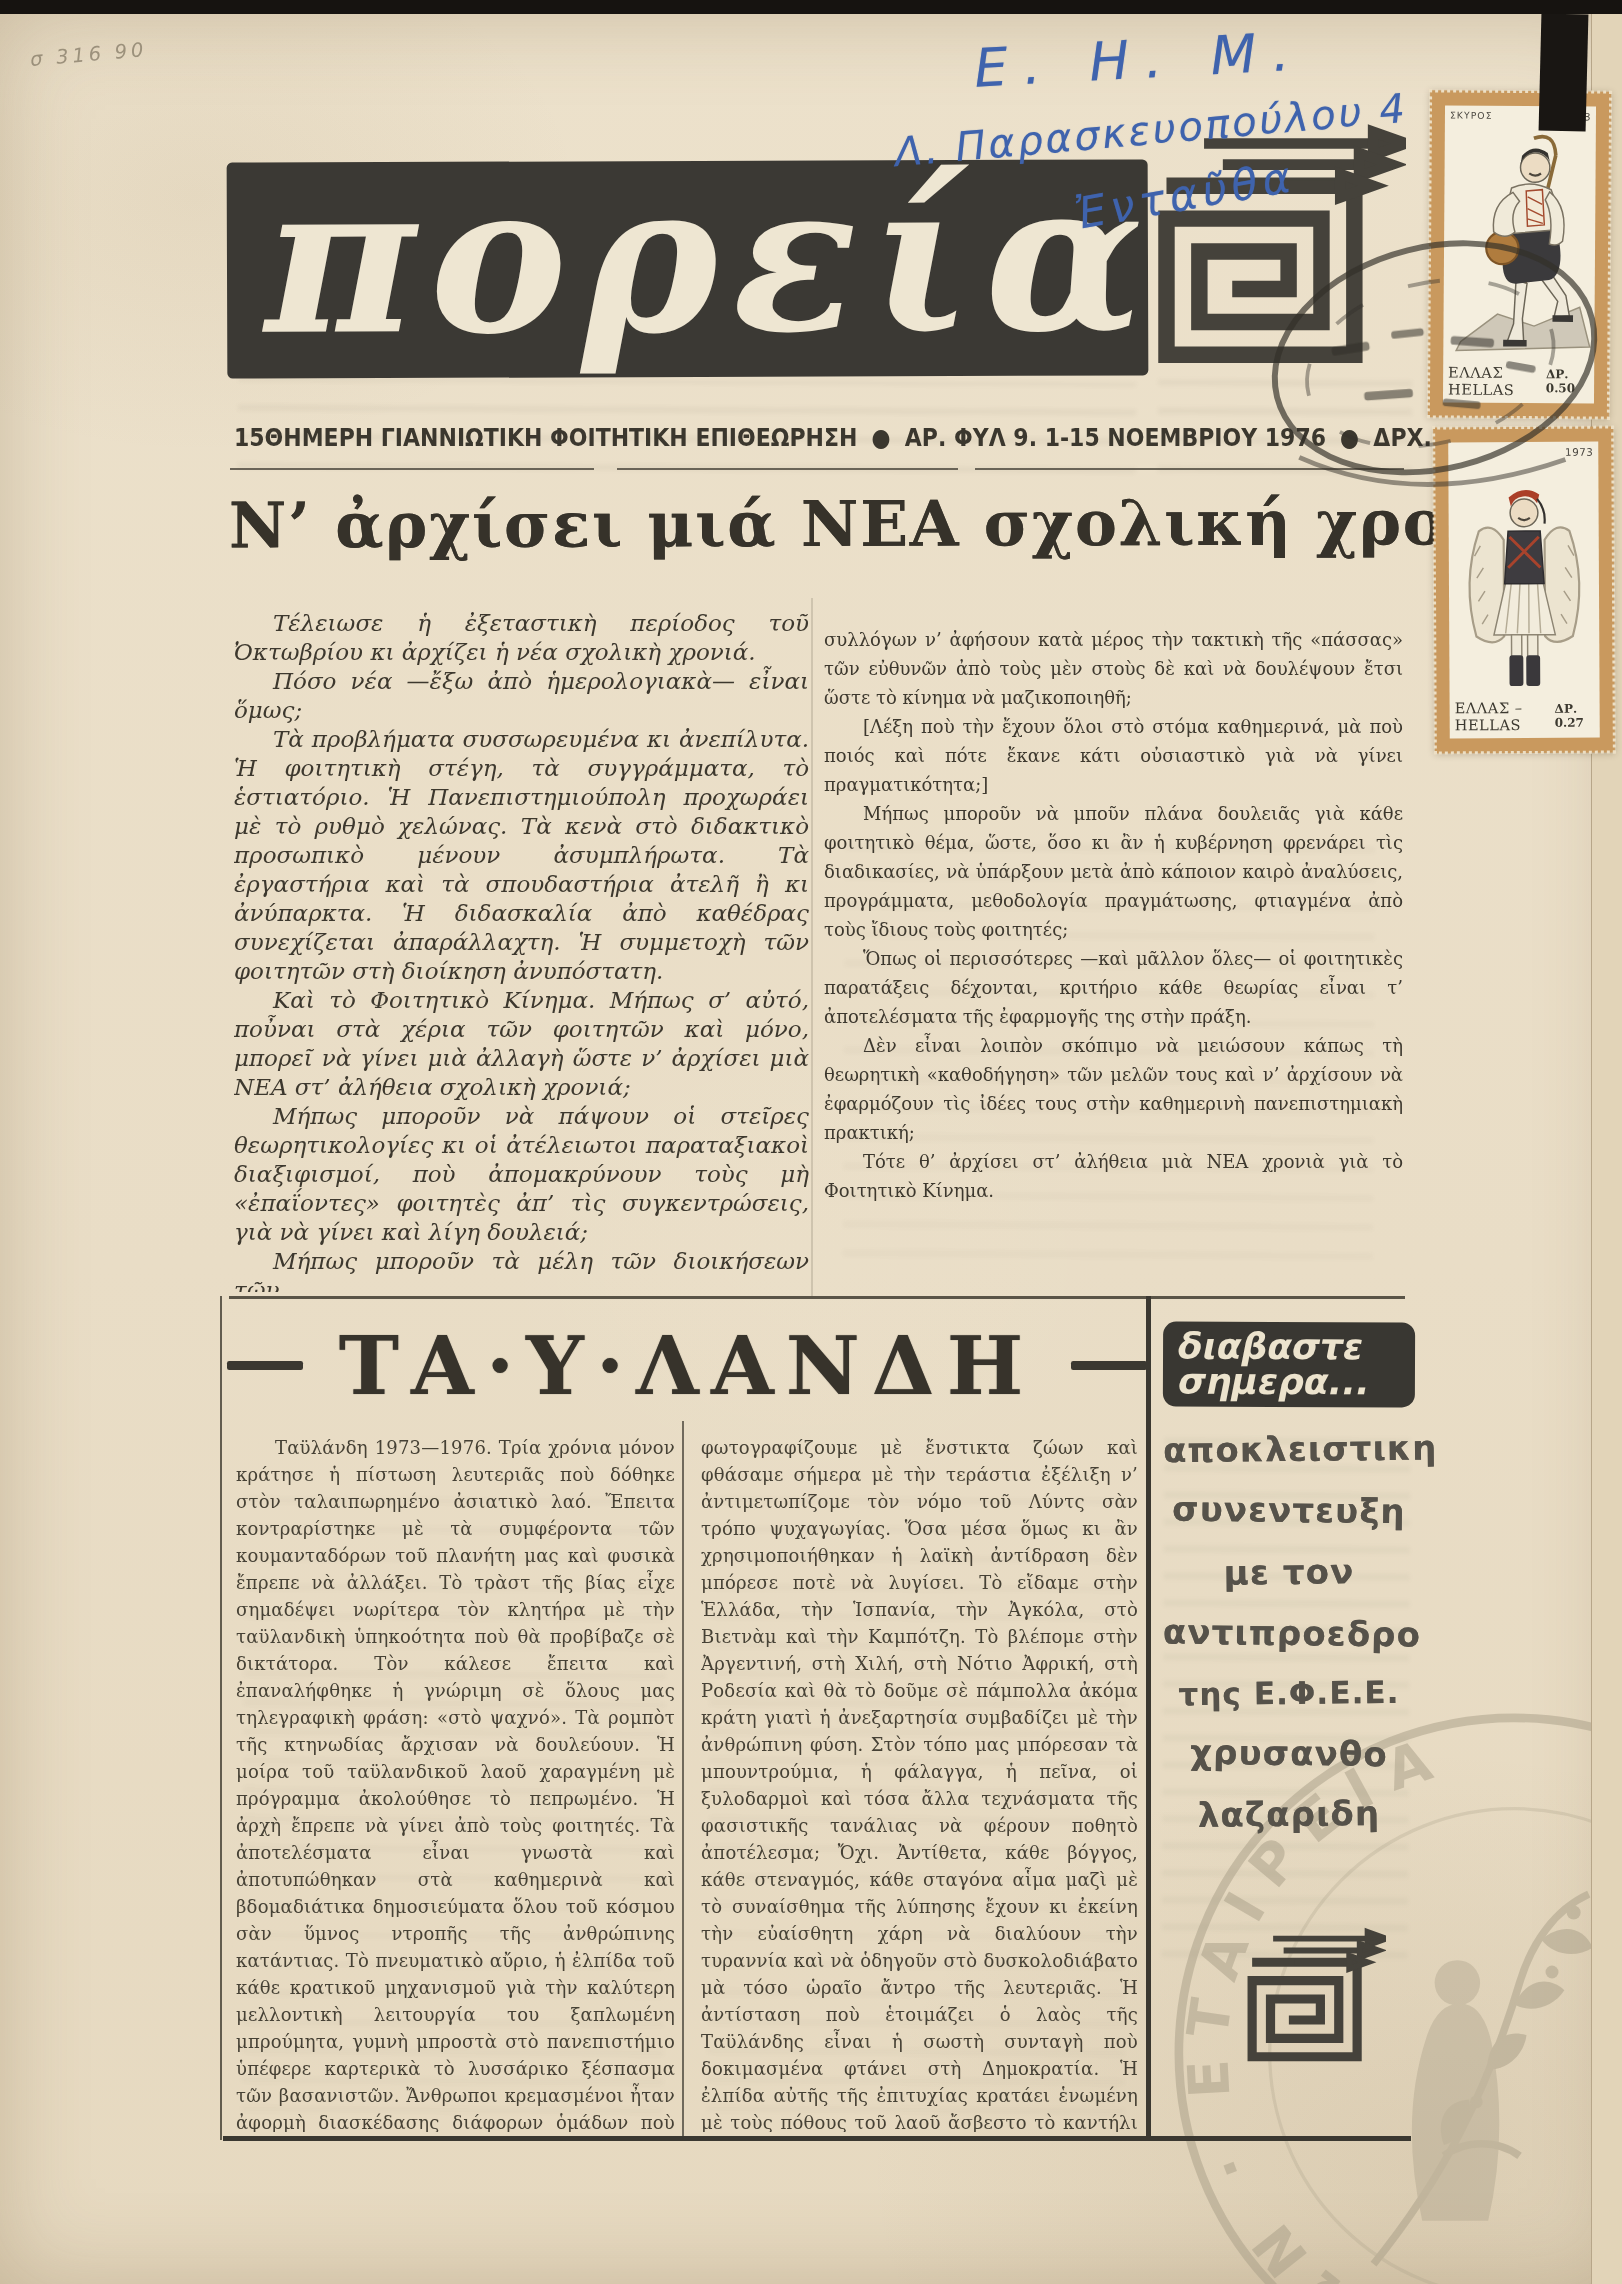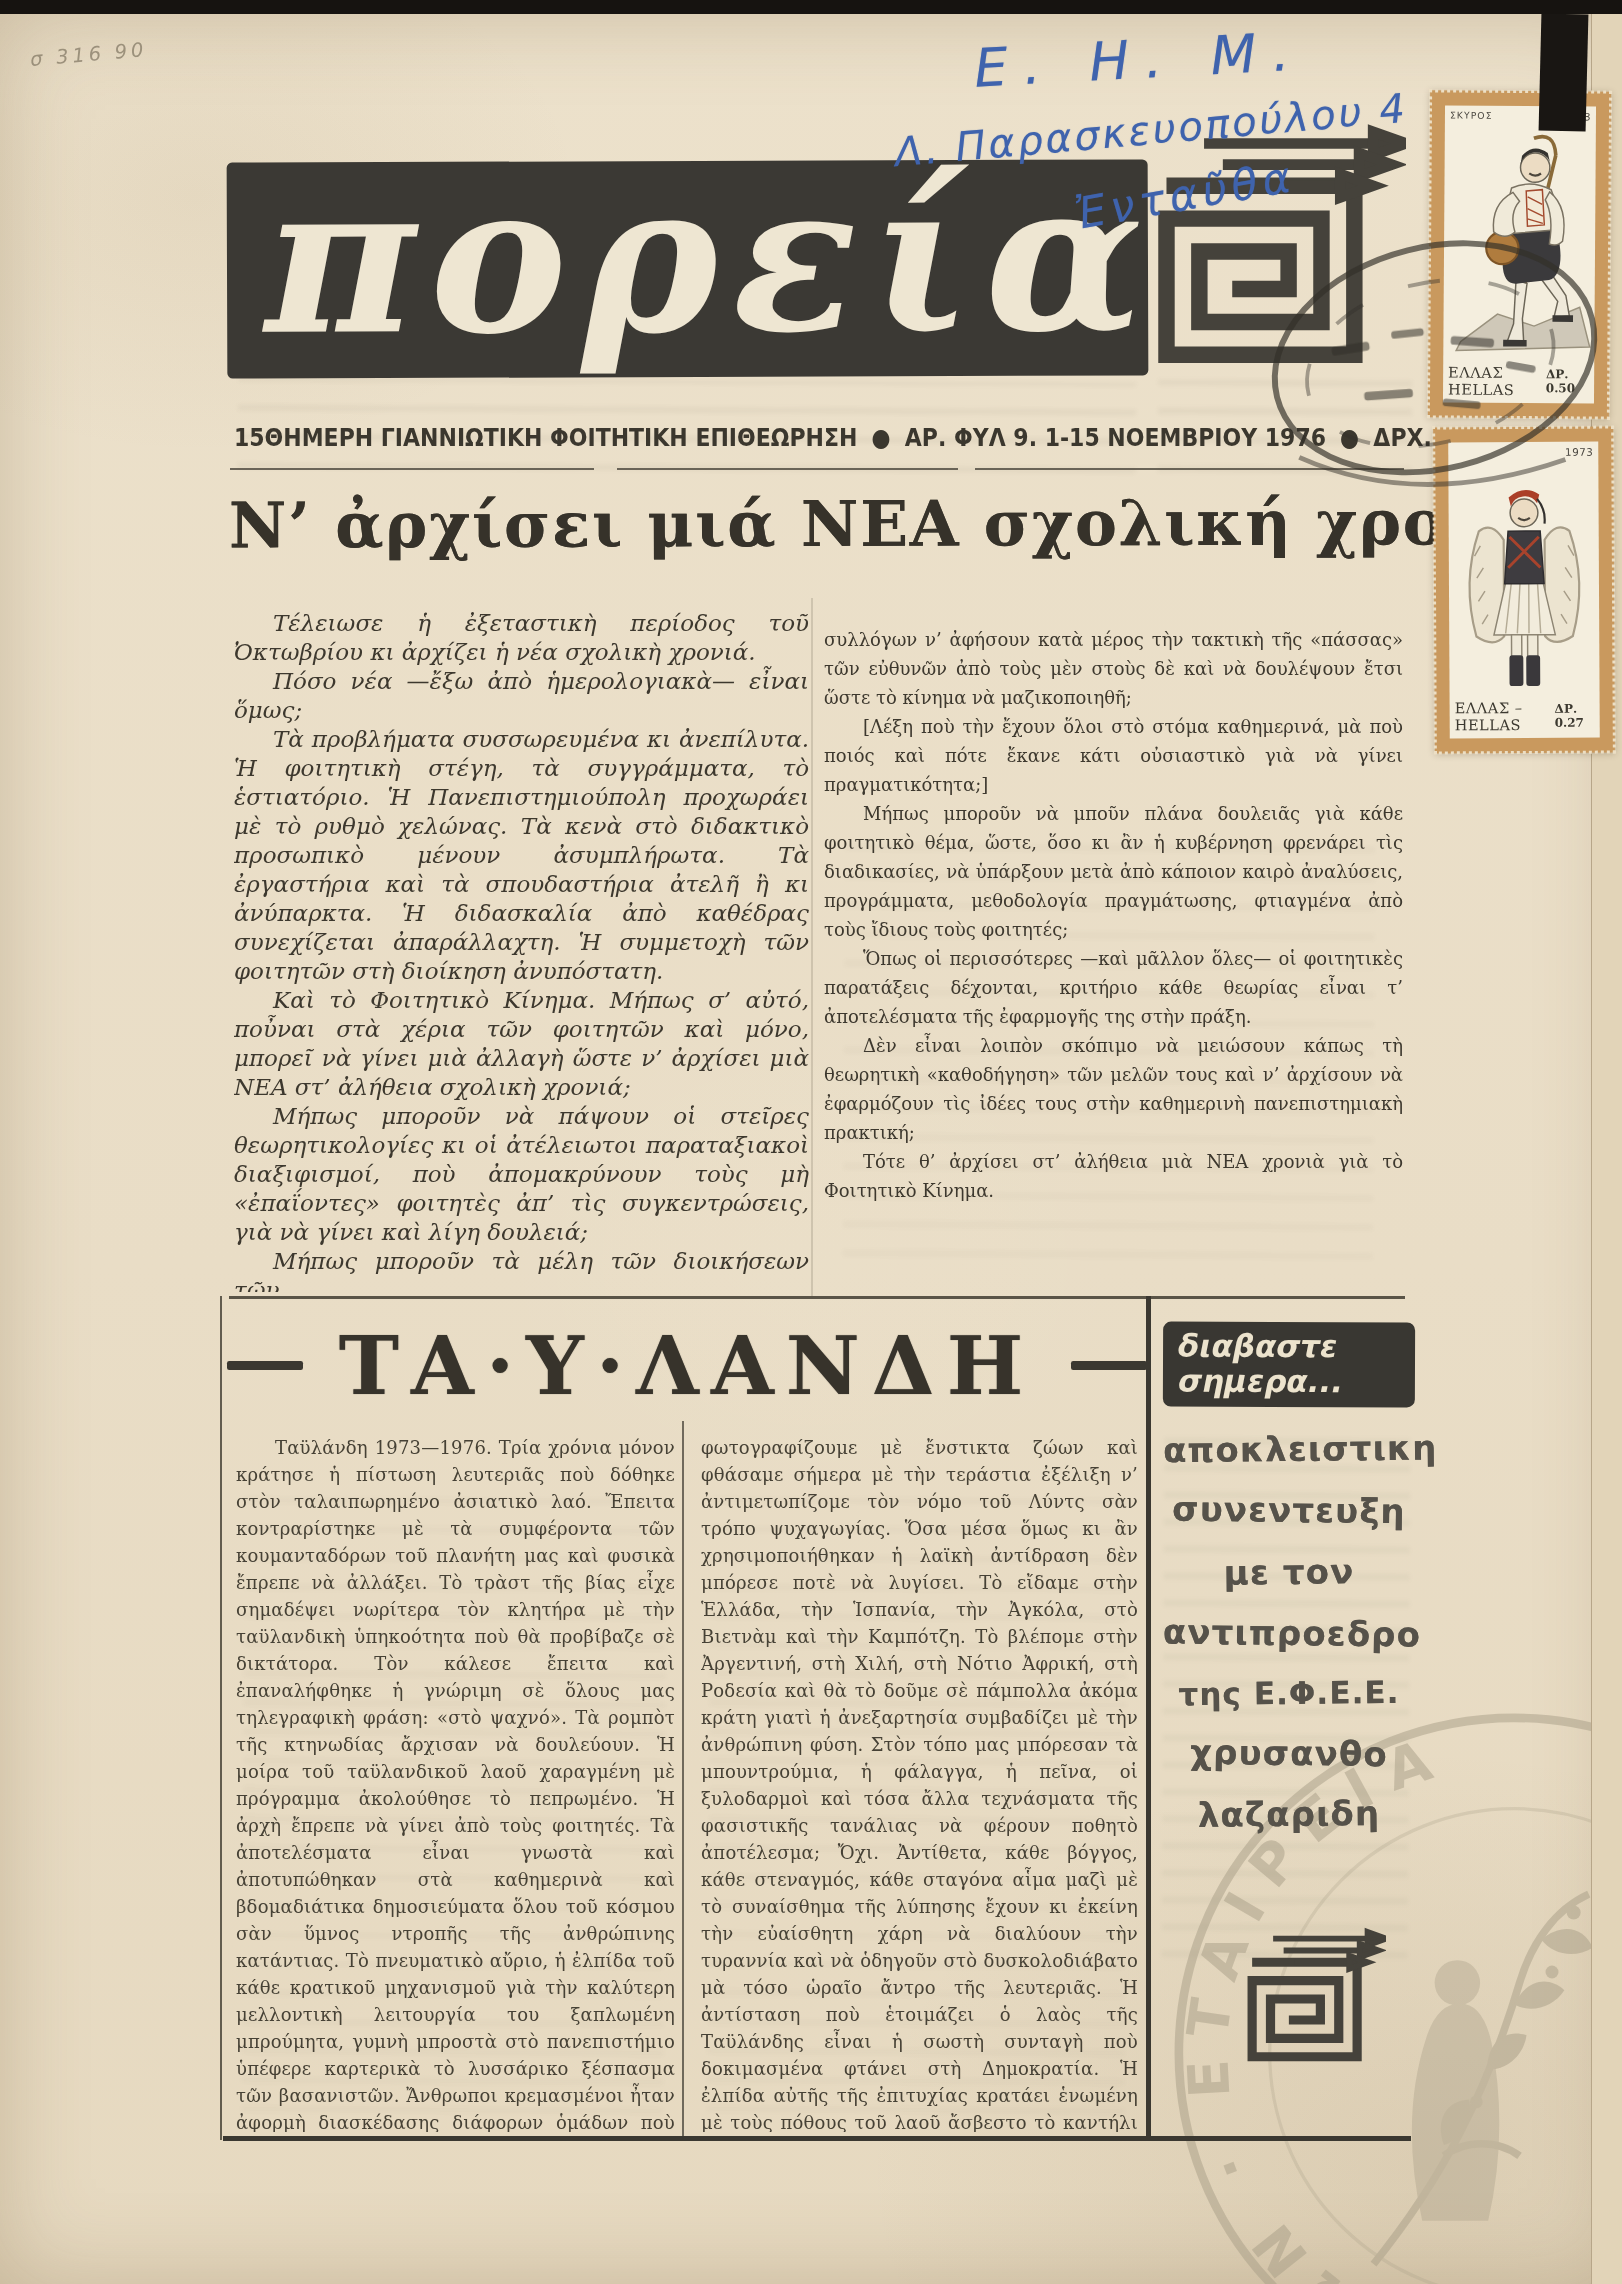--- a/index.html
+++ b/index.html
@@ -76,23 +76,23 @@
   .ty-title-row{position:absolute;left:227px;top:1303px;width:920px;height:97px;display:flex;
         align-items:center;justify-content:center;gap:36px;z-index:3;}
   .ty-title-row h2{margin:0;font-size:81px;font-weight:bold;letter-spacing:12px;color:#37332b;
         text-shadow:0 0 1.1px rgba(55,51,43,.6);}
   .ty-dash{width:95px;height:8.7px;background:#3b3831;border-radius:2.2px;}
   .ty-col1{left:236px;top:1420px;width:439px;height:698px;font-size:18px;line-height:27px;color:#464135;letter-spacing:0.2px;}
   .ty-col2{left:701px;top:1420px;width:437px;height:698px;font-size:18px;line-height:27px;color:#464135;letter-spacing:0.2px;}
 
   
   .sidebar{position:absolute;left:1163px;top:1308px;width:252px;z-index:5;}
-  .kicker{background:#393732;color:#ece3cd;border-radius:8px;height:85px;padding:6.5px 0 0 15px;
+  .kicker{background:#393732;color:#ece3cd;border-radius:13px;height:85px;padding:6.5px 0 0 15px;
         box-sizing:border-box;font-family:"DejaVu Sans",sans-serif;font-style:italic;font-weight:bold;
-        font-size:31px;line-height:35px;transform:rotate(.2deg);}
+        font-size:36px;line-height:35px;transform:rotate(.2deg);}
   .sb-lines{margin-top:18.4px;}
   .sb-lines p{font-family:"DejaVu Sans",sans-serif;font-weight:bold;font-size:34px;color:#56524a;
         text-align:center;margin:21.6px 0;letter-spacing:1.1px;transform:rotate(-.6deg);text-indent:0;
         text-shadow:0 0 0.5px rgba(86,82,74,.7);}
   .sb-lines p:nth-child(even){transform:rotate(.7deg);}
   .sb-lines p:nth-child(5){font-size:31px;}
 
   
   .watermark{position:absolute;left:1141px;top:1666px;width:749px;height:749px;z-index:2;}
 

